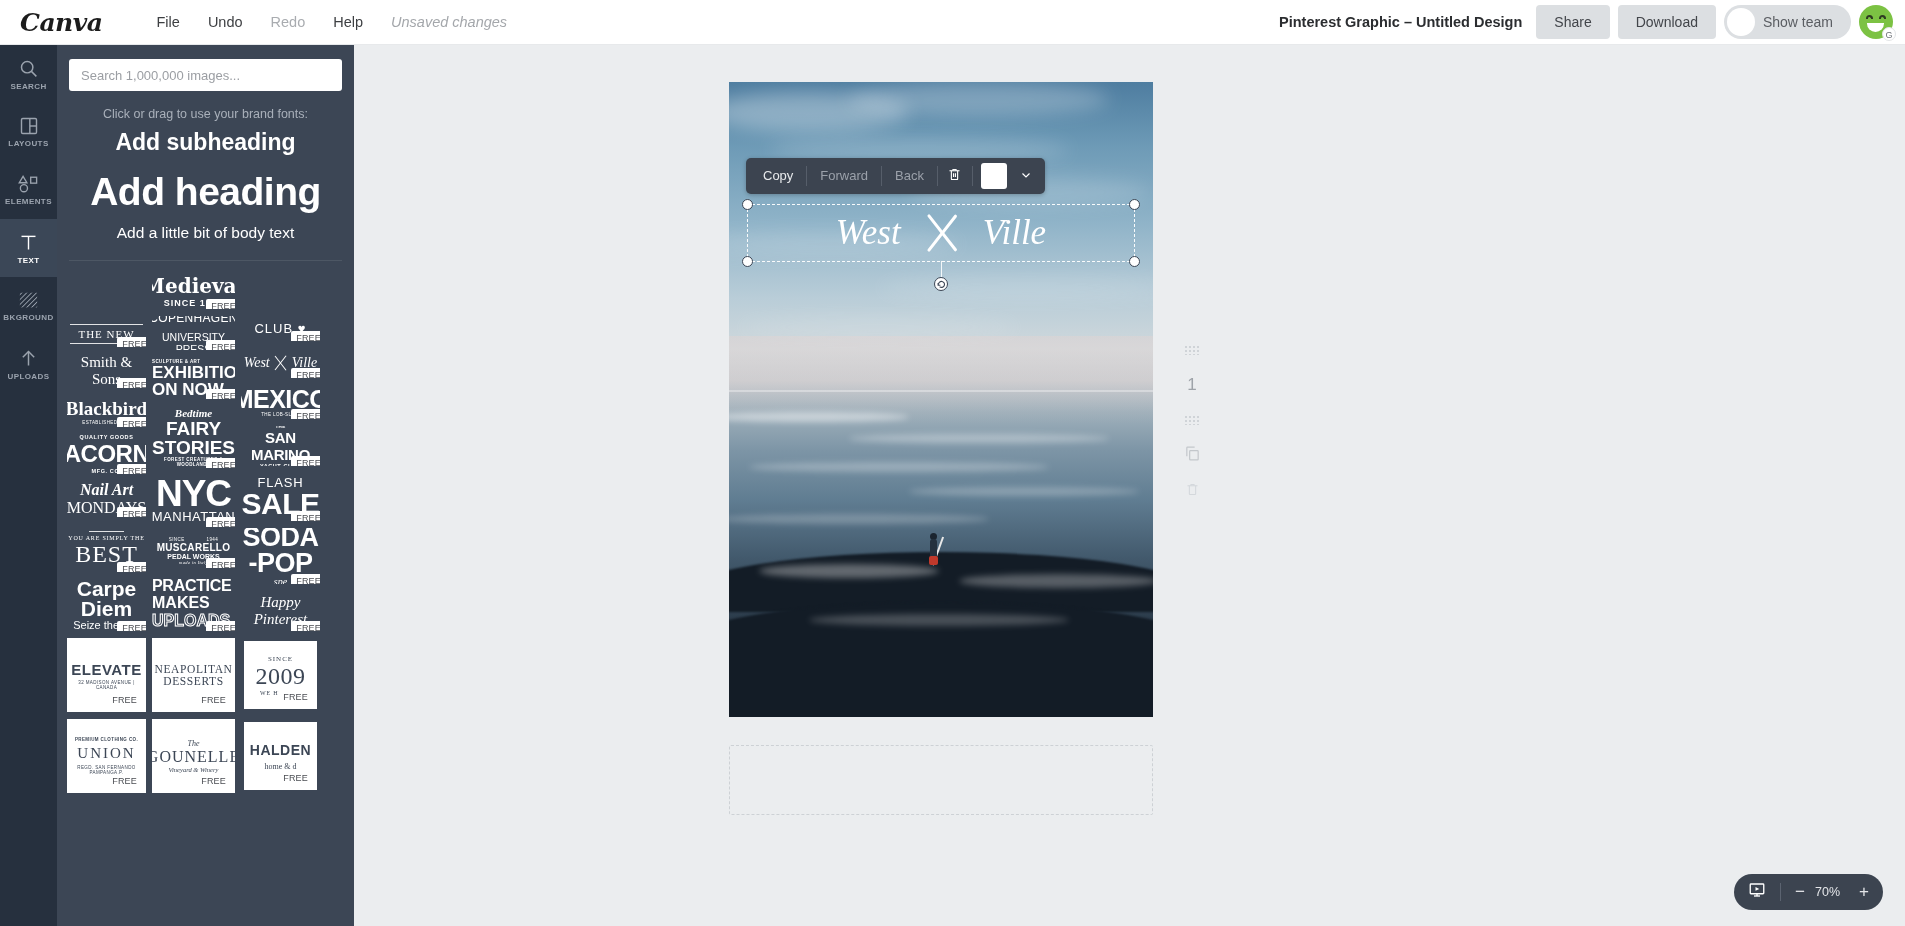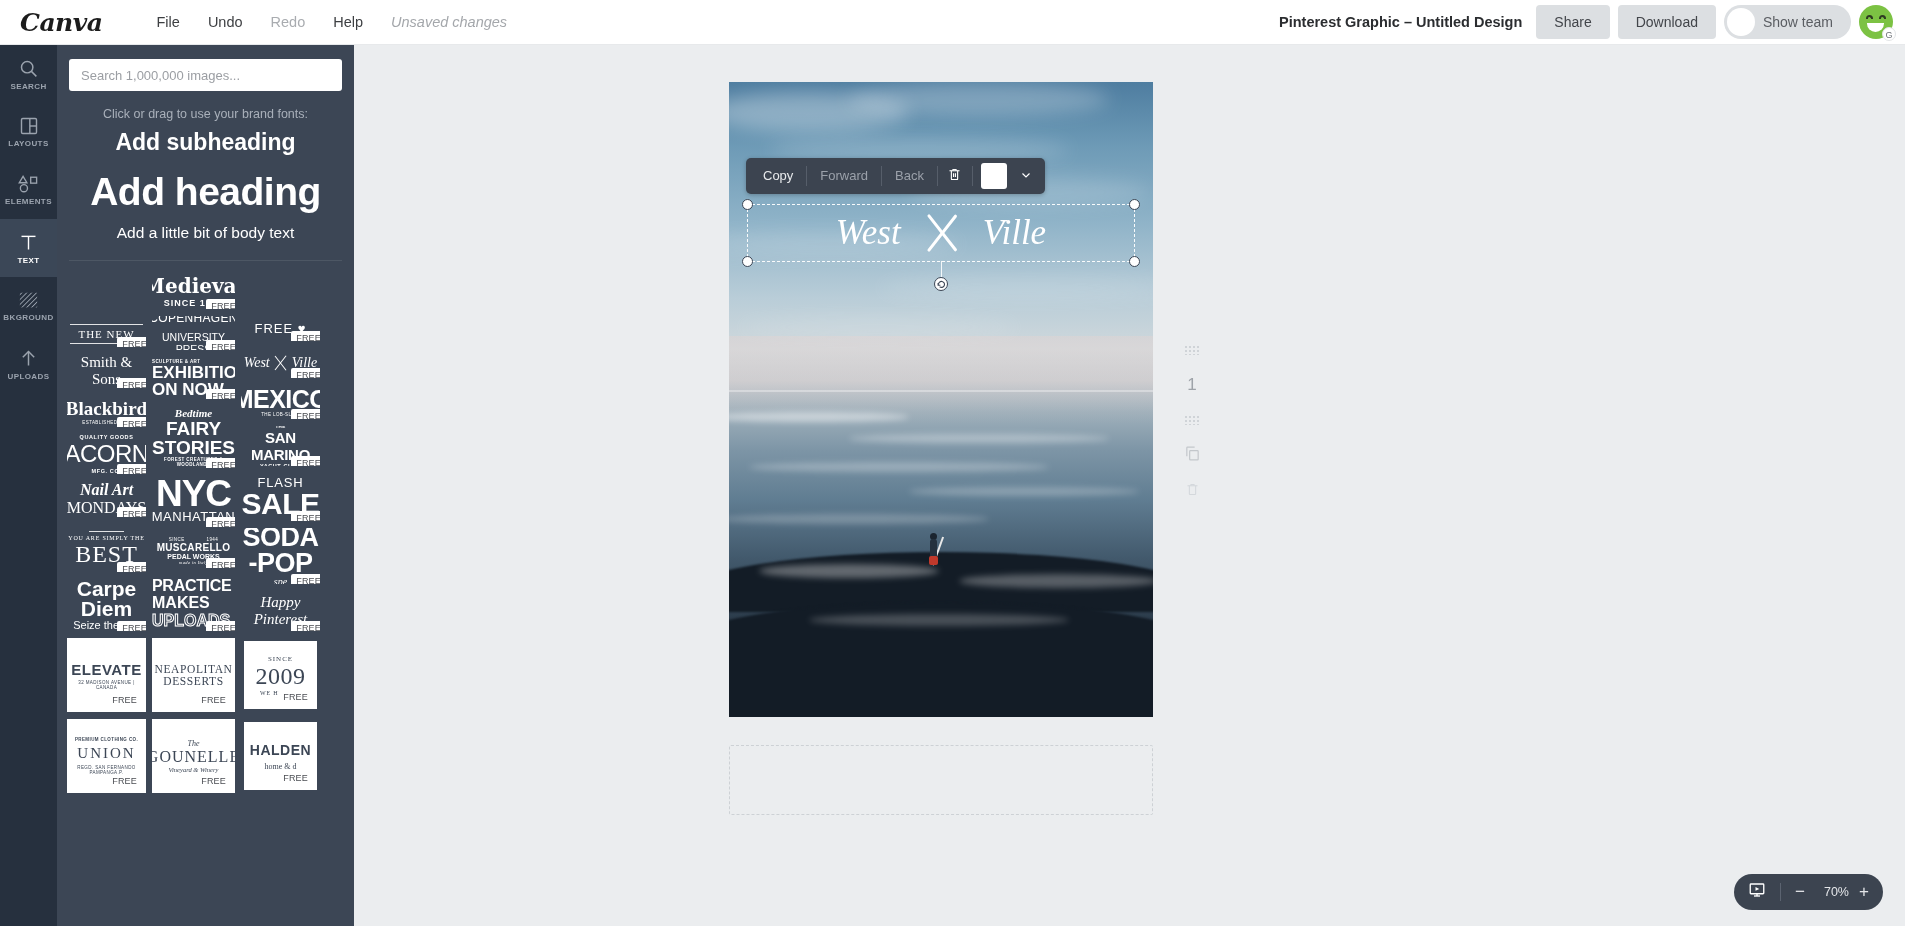--- a/index.html
+++ b/index.html
@@ -281,21 +281,21 @@
   .zp-icon {
     width: 34px; height: 30px; display: flex; align-items: center;
     justify-content: center; cursor: pointer;
   }
   .zp-sep { width: 1px; height: 18px; background: #5b6370; margin: 0 4px; }
   .zp-btn {
     width: 26px; height: 30px; display: flex; align-items: center;
     justify-content: center; color: #e4e6e9; font-size: 17px; cursor: pointer;
   }
   .zp-val {
-    color: #e4e6e9; font-size: 12.5px; min-width: 34px; text-align: right;
+    color: #e4e6e9; font-size: 12.5px; min-width: 34px; text-align: left;
     cursor: pointer;
   }
 </style>
 </head>
 <body>
 
 <div class="app">
 
   <div class="topbar">
     <div class="logo">Canva</div>
@@ -427,21 +427,21 @@
         </div>
 
         <div class="fcard" style="height:32px">
           <div class="t-serif" style="font-size:19px;font-weight:bold">Blackbird</div>
           <div class="xtiny">ESTABLISHED 1850</div>
           <div class="free">FREE</div>
         </div>
 
         <div class="fcard" style="height:40px">
           <div class="t-sans tiny" style="font-weight:bold">QUALITY GOODS</div>
-          <div class="t-sans" style="font-size:24px;font-weight:normal;letter-spacing:-.5px">ACORN</div>
+          <div class="t-sans" style="font-size:24px;font-weight:bold;letter-spacing:-.5px">ACORN</div>
           <div class="t-sans tiny" style="font-weight:bold">MFG. CO.</div>
           <div class="free">FREE</div>
         </div>
 
         <div class="fcard" style="height:36px">
           <div class="t-serif" style="font-size:16px;font-style:italic;font-weight:bold">Nail Art</div>
           <div class="t-serif" style="font-size:16px">MONDAYS</div>
           <div class="free">FREE</div>
         </div>
 
@@ -538,21 +538,21 @@
           <div class="t-serif" style="font-size:8px;font-style:italic">The</div>
           <div class="t-serif" style="font-size:16px;letter-spacing:1px">GOUNELLE</div>
           <div class="t-serif" style="font-size:6.5px;font-style:italic">Vineyard &amp; Winery</div>
           <div class="free inside">FREE</div>
         </div>
       </div>
 
       <div class="font-col">
 
         <div class="fcard" style="height:26px">
-          <div class="t-sans" style="font-size:13px;letter-spacing:1px">FREE ♥</div>
+          <div class="t-sans" style="font-size:13px;letter-spacing:1px">CLUB ♥</div>
           <div class="free">FREE</div>
         </div>
 
         <div class="fcard" style="height:30px;flex-direction:row;gap:2px">
           <div class="t-serif" style="font-size:14px;font-style:italic">West</div>
           <div style="position:relative;width:18px;height:18px">
             <div style="position:absolute;left:8px;top:0;width:1.4px;height:18px;background:#fff;transform:rotate(38deg)"></div>
             <div style="position:absolute;left:8px;top:0;width:1.4px;height:18px;background:#fff;transform:rotate(-38deg)"></div>
           </div>
           <div class="t-serif" style="font-size:14px;font-style:italic">Ville</div>

